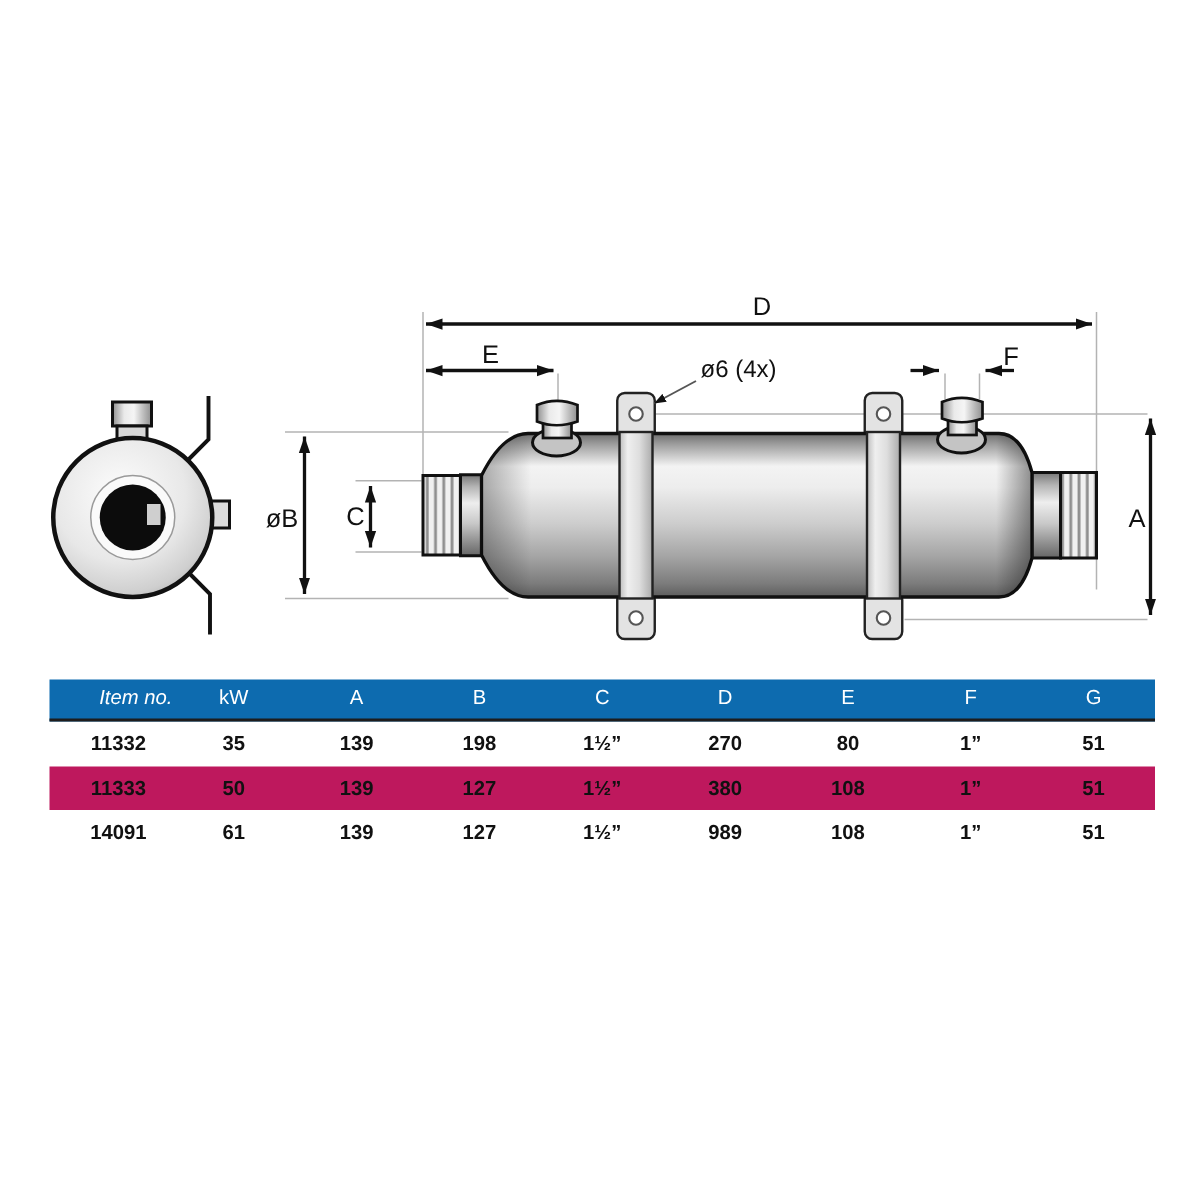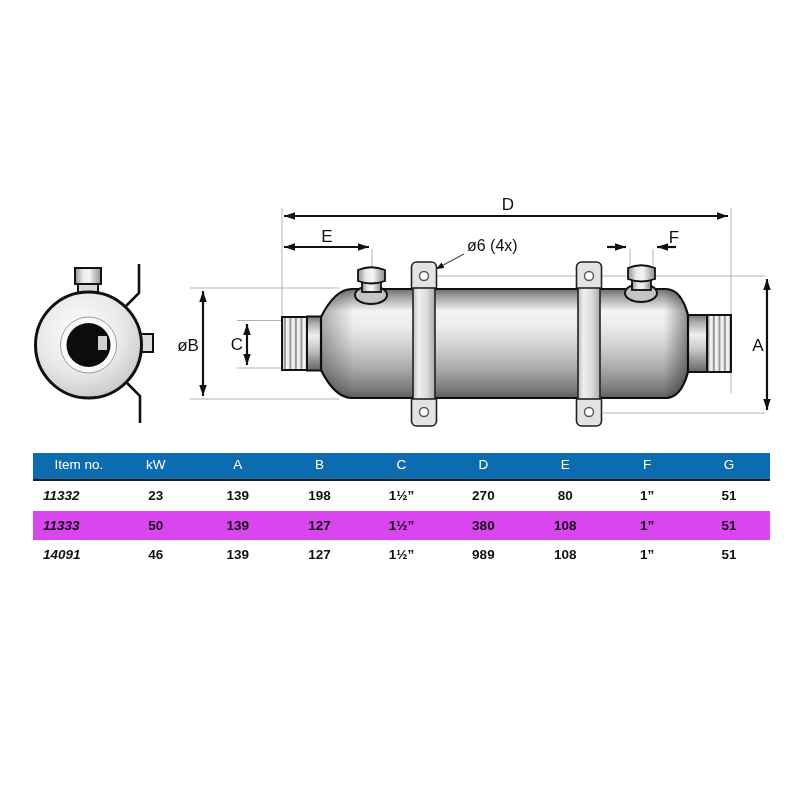--- a/index.html
+++ b/index.html
@@ -4,24 +4,24 @@
 <style>
   html,body{margin:0;padding:0;}
   body{width:800px;height:800px;position:relative;background:#fff;font-family:"Liberation Sans",sans-serif;overflow:hidden;}
   svg text{font-family:"Liberation Sans",sans-serif;fill:#111;}
   .drawing{position:absolute;left:0;top:0;}
   .dim-table{position:absolute;left:33px;top:453px;width:737px;color:#111;}
   .thead{background:#0d6baf;color:#fff;border-bottom:2px solid #1d1d1d;}
   .title-row{height:28px;line-height:31px;padding-left:10px;font-size:13.5px;position:relative;}
   .title-vline{position:absolute;left:483px;top:2px;height:25px;width:1px;background:rgba(255,255,255,.4);}
   .cols-row{display:grid;grid-template-columns:repeat(9,1fr);height:26px;line-height:23px;font-size:13.5px;text-align:center;}
-  .cols-row .c0{text-align:center;padding-left:10px;}
+  .cols-row .c0{text-align:right;padding-left:10px;font-style:italic;}
   .trow{display:grid;grid-template-columns:repeat(9,1fr);height:29.5px;line-height:29.5px;font-size:13.5px;text-align:center;font-weight:600;}
-  .trow.alt{background:#d946ef;}
-  .trow .c0{text-align:left;padding-left:10px;font-weight:600;font-style:italic;}
+  .trow.alt{background:#be185d;}
+  .trow .c0{text-align:center;padding-left:10px;font-weight:600;}
 </style>
 </head>
 <body>
 
 <svg class="drawing" width="800" height="450" viewBox="0 0 800 450">
   <defs>
     <marker id="mA" markerUnits="userSpaceOnUse" markerWidth="12" markerHeight="9" refX="11" refY="4.5" orient="auto-start-reverse">
       <path d="M0,0.75 L11,4.5 L0,8.25 Z" fill="#111"></path>
     </marker>
     <marker id="mS" markerUnits="userSpaceOnUse" markerWidth="9" markerHeight="7" refX="8" refY="3.5" orient="auto">
@@ -181,21 +181,21 @@
       <span>B</span>
       <span>C</span>
       <span>D</span>
       <span>E</span>
       <span>F</span>
       <span>G</span>
     </div>
   </div>
   <div class="trow">
     <span class="c0">11332</span>
-    <span>23</span>
+    <span>35</span>
     <span>139</span>
     <span>198</span>
     <span>1½”</span>
     <span>270</span>
     <span>80</span>
     <span>1”</span>
     <span>51</span>
   </div>
   <div class="trow alt">
     <span class="c0">11333</span>
@@ -203,21 +203,21 @@
     <span>139</span>
     <span>127</span>
     <span>1½”</span>
     <span>380</span>
     <span>108</span>
     <span>1”</span>
     <span>51</span>
   </div>
   <div class="trow">
     <span class="c0">14091</span>
-    <span>46</span>
+    <span>61</span>
     <span>139</span>
     <span>127</span>
     <span>1½”</span>
     <span>989</span>
     <span>108</span>
     <span>1”</span>
     <span>51</span>
   </div>
 </div>
 

